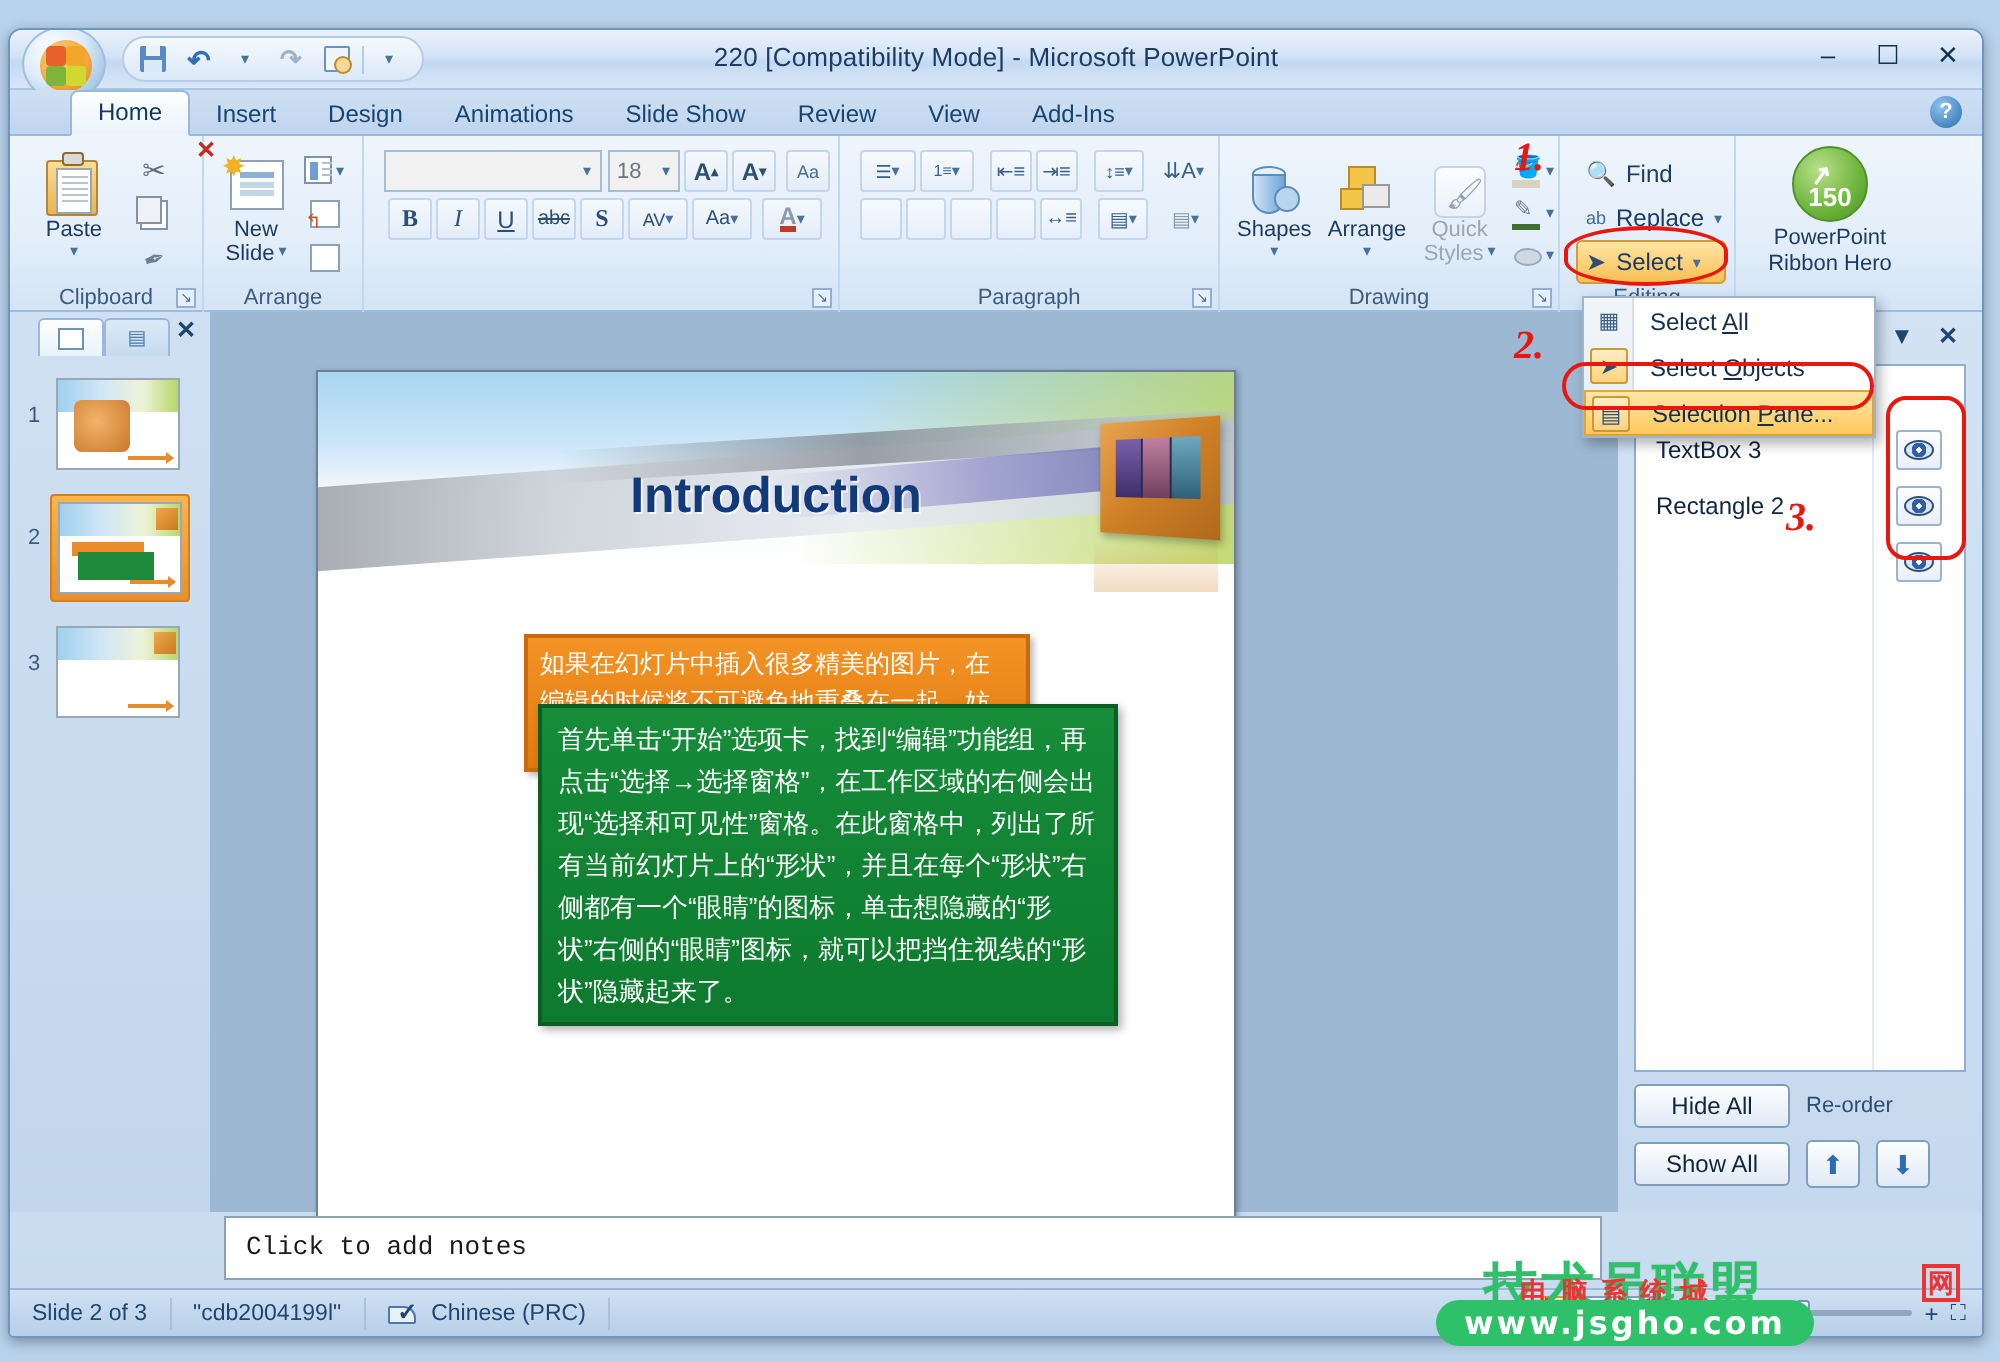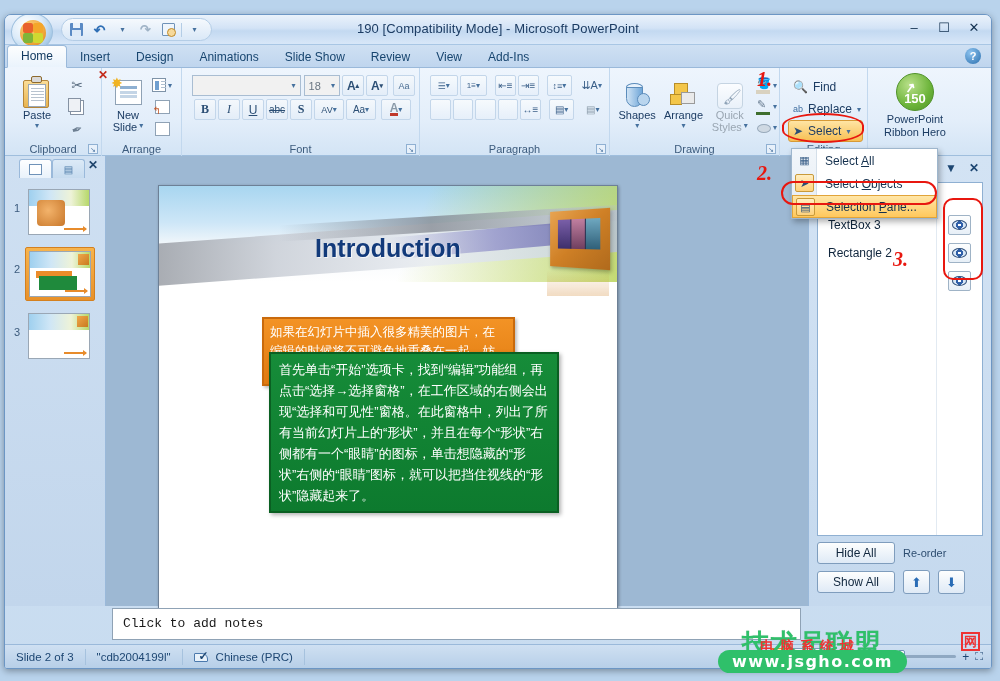--- a/index.html
+++ b/index.html
@@ -65,21 +65,21 @@
   .chev{font-size:8px;color:#46719e;}
   .win-title {
     position: absolute; left: 0; right: 0; top: 6px; text-align: center;
     font-size: 13px; color: #1c3c63; letter-spacing: .1px;
   }
   .win-btns { position: absolute; right: 8px; top: 4px; display: flex; gap: 12px; }
   .win-btn { width: 18px; height: 18px; color: #12304f; font-size: 13px; text-align: center; line-height: 18px; }
 
   
   .tabstrip {
-    height: 23px; position: relative; padding-left: 2px;
+    height: 23px; position: relative; padding-left: 30px;
     display: flex; align-items: flex-end;
     background: linear-gradient(#cfe0f3, #bfd5ee);
     border-bottom: 1px solid #9ab9da;
   }
   .tab {
     padding: 3px 13px 4px; font-size: 12px; color: #17456f; border-radius: 4px 4px 0 0;
     position: relative; top: 1px;
   }
   .tab.active {
     background: linear-gradient(#fdfefe, #eaf3fc);
@@ -433,21 +433,21 @@
         </div>
       <div class="qat-btn undo-ico">↶</div>
       <div class="qat-btn chev">▾</div>
       <div class="qat-btn redo-ico">↷</div>
       <div class="qat-btn">
           <span class="prev-ico"></span>
         </div>
       <div class="qat-sep"></div>
       <div class="qat-btn chev">▾</div>
     </div>
-    <div class="win-title">190 [Compatibility Mode] - Microsoft PowerPoint</div>
+    <div class="win-title">220 [Compatibility Mode] - Microsoft PowerPoint</div>
     <div class="win-btns">
       <div class="win-btn">–</div>
       <div class="win-btn">☐</div>
       <div class="win-btn">✕</div>
     </div>
   </div>
 
   <div class="tabstrip">
     <div class="tab active">Home</div>
     <div class="tab">Insert</div>
@@ -556,21 +556,20 @@
           <div class="tb-btn" style="width:30px">
             <span style="font-size:10px">Aa</span>
             <span class="chev">▾</span>
           </div>
           <div class="tb-btn" style="width:30px;margin-left:5px">
             <span style="font-weight:bold;color:#8a9aa8;border-bottom:3px solid #c0392b;line-height:10px">A</span>
             <span class="chev">▾</span>
           </div>
         </div>
       </div>
-      <div class="rgroup-label">Font</div>
       <div class="rgroup-launcher">↘</div>
     </div>
 
     <div class="rgroup" style="width:190px">
       <div style="padding:4px 0 0 6px">
         <div class="tb-row">
           <div class="para-btn" style="width:32px">
             <span style="font-size:9px">☰</span>
               <span class="chev">▾</span>
             </div>

